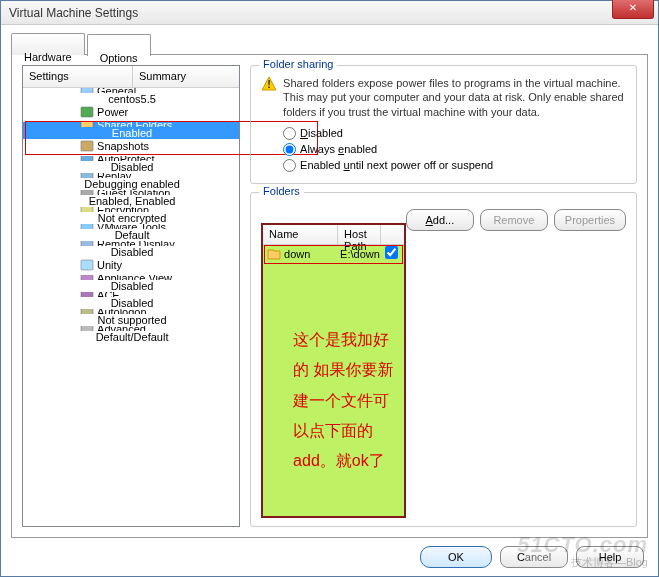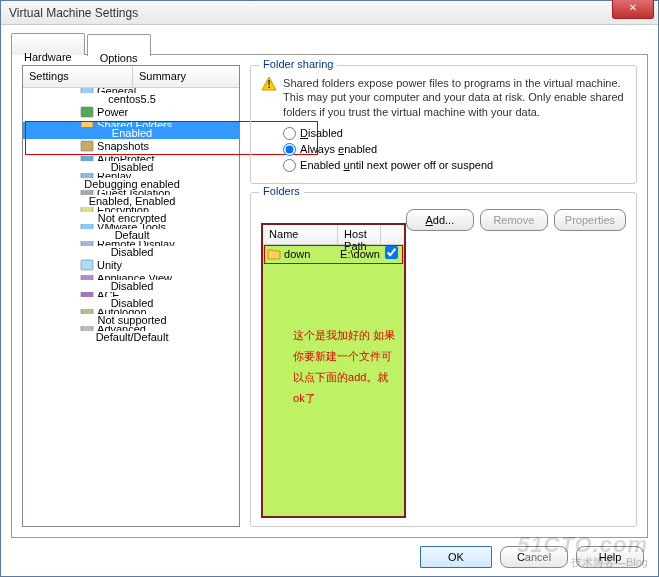--- a/index.html
+++ b/index.html
@@ -34,26 +34,26 @@
 .folders-box { flex: 1; display: flex; }
 .folder-list { flex: 1; border: 2px solid #7f1d1d; background: #bef264; position: relative; margin-top: 20px; }
 .folder-header { display: flex; height: 20px; background: linear-gradient(#fff,#f0f0f0); border-bottom: 1px solid #d0d0d0; }
 .fh-name { width: 75px; padding: 3px 6px; border-right: 1px solid #d0d0d0; }
 .fh-path { flex: 1; padding: 3px 6px; }
 .fh-chk { width: 24px; border-left: 1px solid #d0d0d0; }
 .folder-row { display: flex; height: 18px; align-items: center; }
 .folder-row .fn { width: 75px; padding-left: 4px; display: flex; align-items: center; gap: 3px; }
 .folder-row .fp { flex: 1; padding-left: 2px; }
 .folder-row .fc { width: 24px; text-align: center; }
-.annotation { color: #d00; font-size: 11px; position: absolute; line-height: 1.9; }
+.annotation { color: #d00; font-size: 16px; position: absolute; line-height: 1.9; }
 .folder-buttons { display: flex; justify-content: flex-end; gap: 6px; margin-top: 6px; }
 .btn { min-width: 68px; height: 22px; background: linear-gradient(#fff,#e8e8e8); border: 1px solid #888; border-radius: 8px; cursor: pointer; padding: 0 10px; }
 .btn:disabled { color: #999; cursor: default; }
 .bottom-buttons { display: flex; justify-content: flex-end; gap: 8px; padding: 8px 4px 0; }
-.btn-ok { min-width: 72px; height: 22px; border: 1px solid #3070b0; background: linear-gradient(#f0f8ff,#d0e8ff); border-radius: 1px; cursor: pointer; }
+.btn-ok { min-width: 72px; height: 22px; border: 1px solid #3070b0; background: linear-gradient(#f0f8ff,#d0e8ff); border-radius: 10px; cursor: pointer; }
 .watermark { position: absolute; right: 10px; bottom: 18px; font-size: 22px; font-weight: bold; color: rgba(0,0,0,0.15); font-style: italic; letter-spacing: 1px; pointer-events: none; }
 .watermark-sub { position: absolute; right: 10px; bottom: 6px; font-size: 11px; color: rgba(0,0,0,0.25); pointer-events: none; }
 u { text-decoration: underline; }
 </style>
 </head>
 <body>
 
 <div class="window">
   <div class="titlebar">
     <span class="titlebar-text">Virtual Machine Settings</span>

